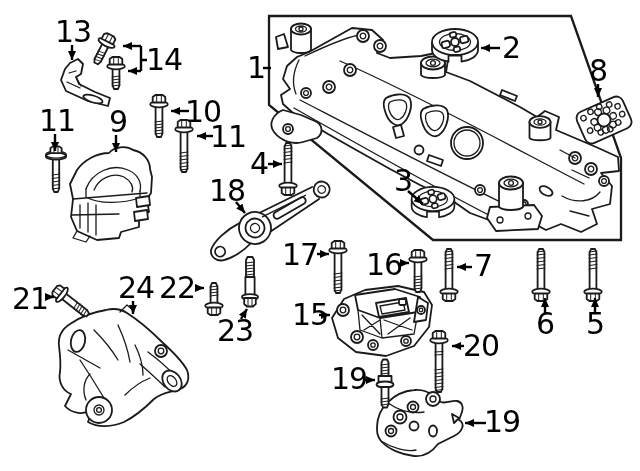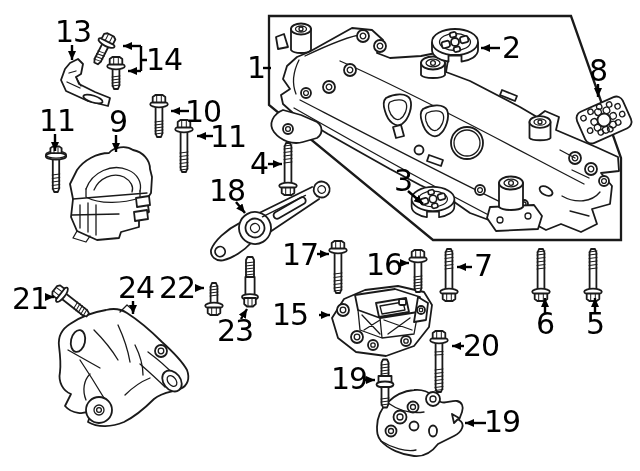--- a/index.html
+++ b/index.html
@@ -360,21 +360,21 @@
 <span class="callout" style="left:595px;top:324px">5</span>
 <span class="callout" style="left:545px;top:324px">6</span>
 <span class="callout" style="left:483px;top:266px">7</span>
 <span class="callout" style="left:598px;top:71px">8</span>
 <span class="callout" style="left:118px;top:122px">9</span>
 <span class="callout" style="left:203px;top:112px">10</span>
 <span class="callout" style="left:57px;top:121px">11</span>
 <span class="callout" style="left:228px;top:137px">11</span>
 <span class="callout" style="left:73px;top:32px">13</span>
 <span class="callout" style="left:164px;top:60px">14</span>
-<span class="callout" style="left:290px;top:315px">15</span>
+<span class="callout" style="left:310px;top:315px">15</span>
 <span class="callout" style="left:384px;top:265px">16</span>
 <span class="callout" style="left:300px;top:255px">17</span>
 <span class="callout" style="left:502px;top:422px">19</span>
 <span class="callout" style="left:349px;top:379px">19</span>
 <span class="callout" style="left:481px;top:346px">20</span>
 <span class="callout" style="left:227px;top:191px">18</span>
 <span class="callout" style="left:177px;top:288px">22</span>
 <span class="callout" style="left:235px;top:331px">23</span>
 <span class="callout" style="left:136px;top:288px">24</span>
 <span class="callout" style="left:30px;top:299px">21</span>

